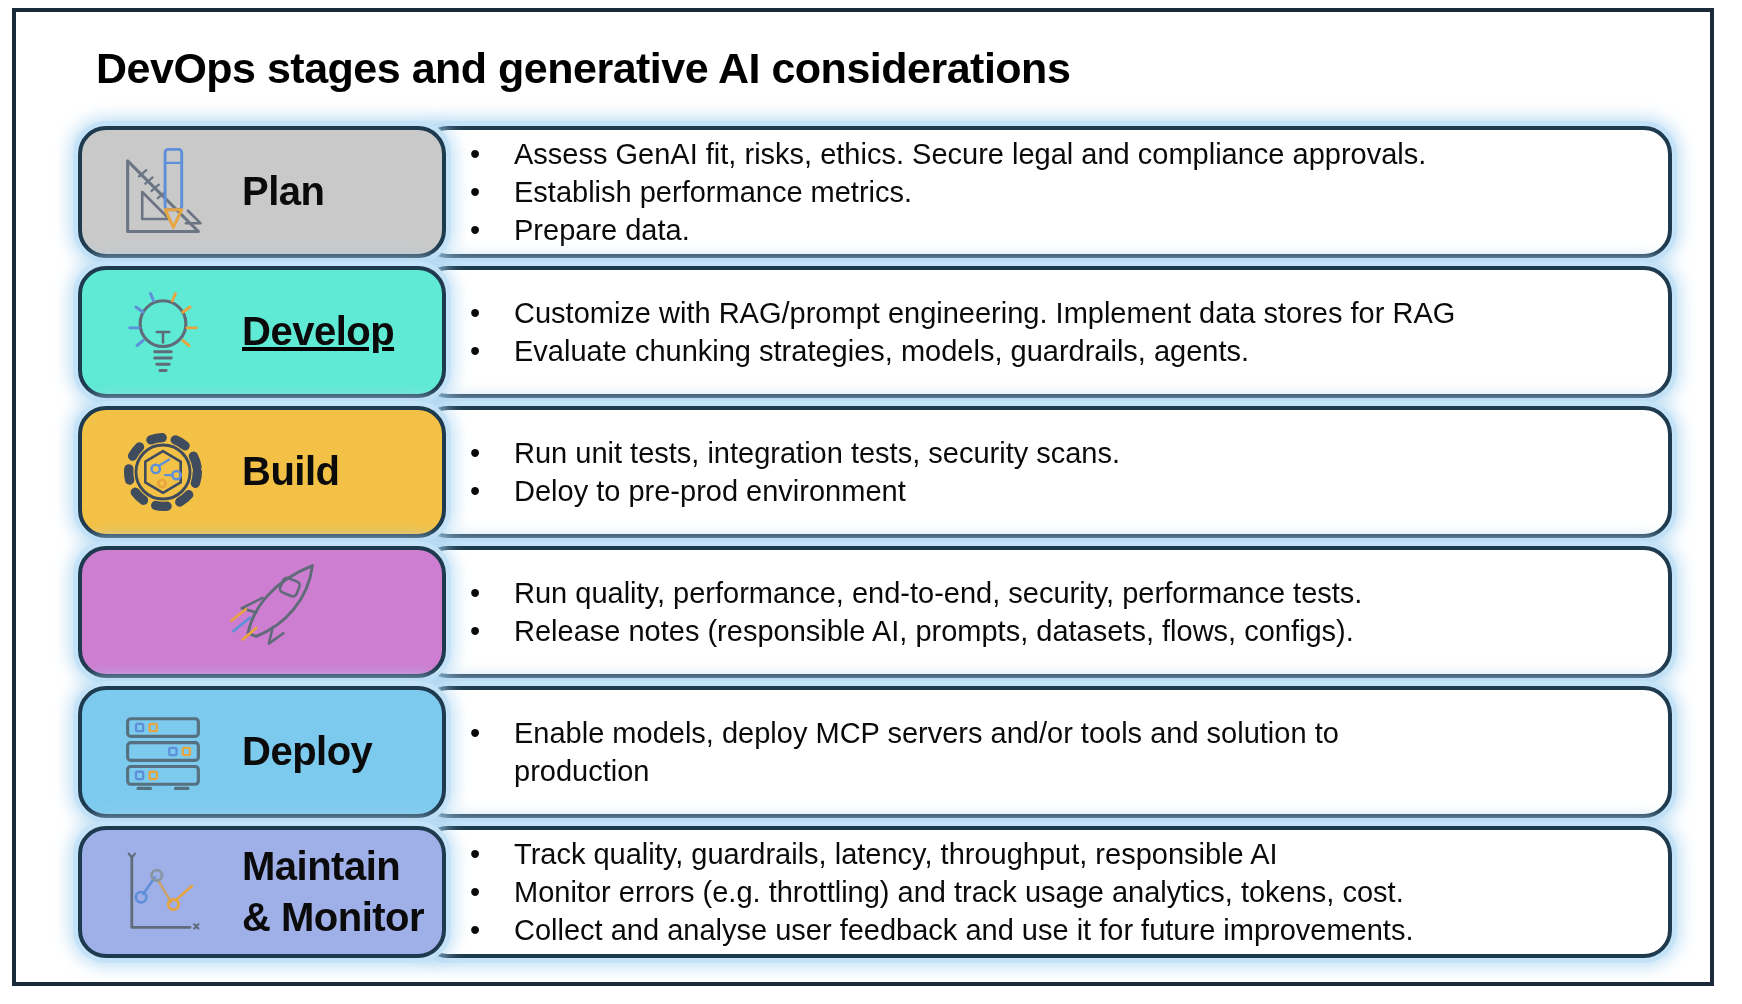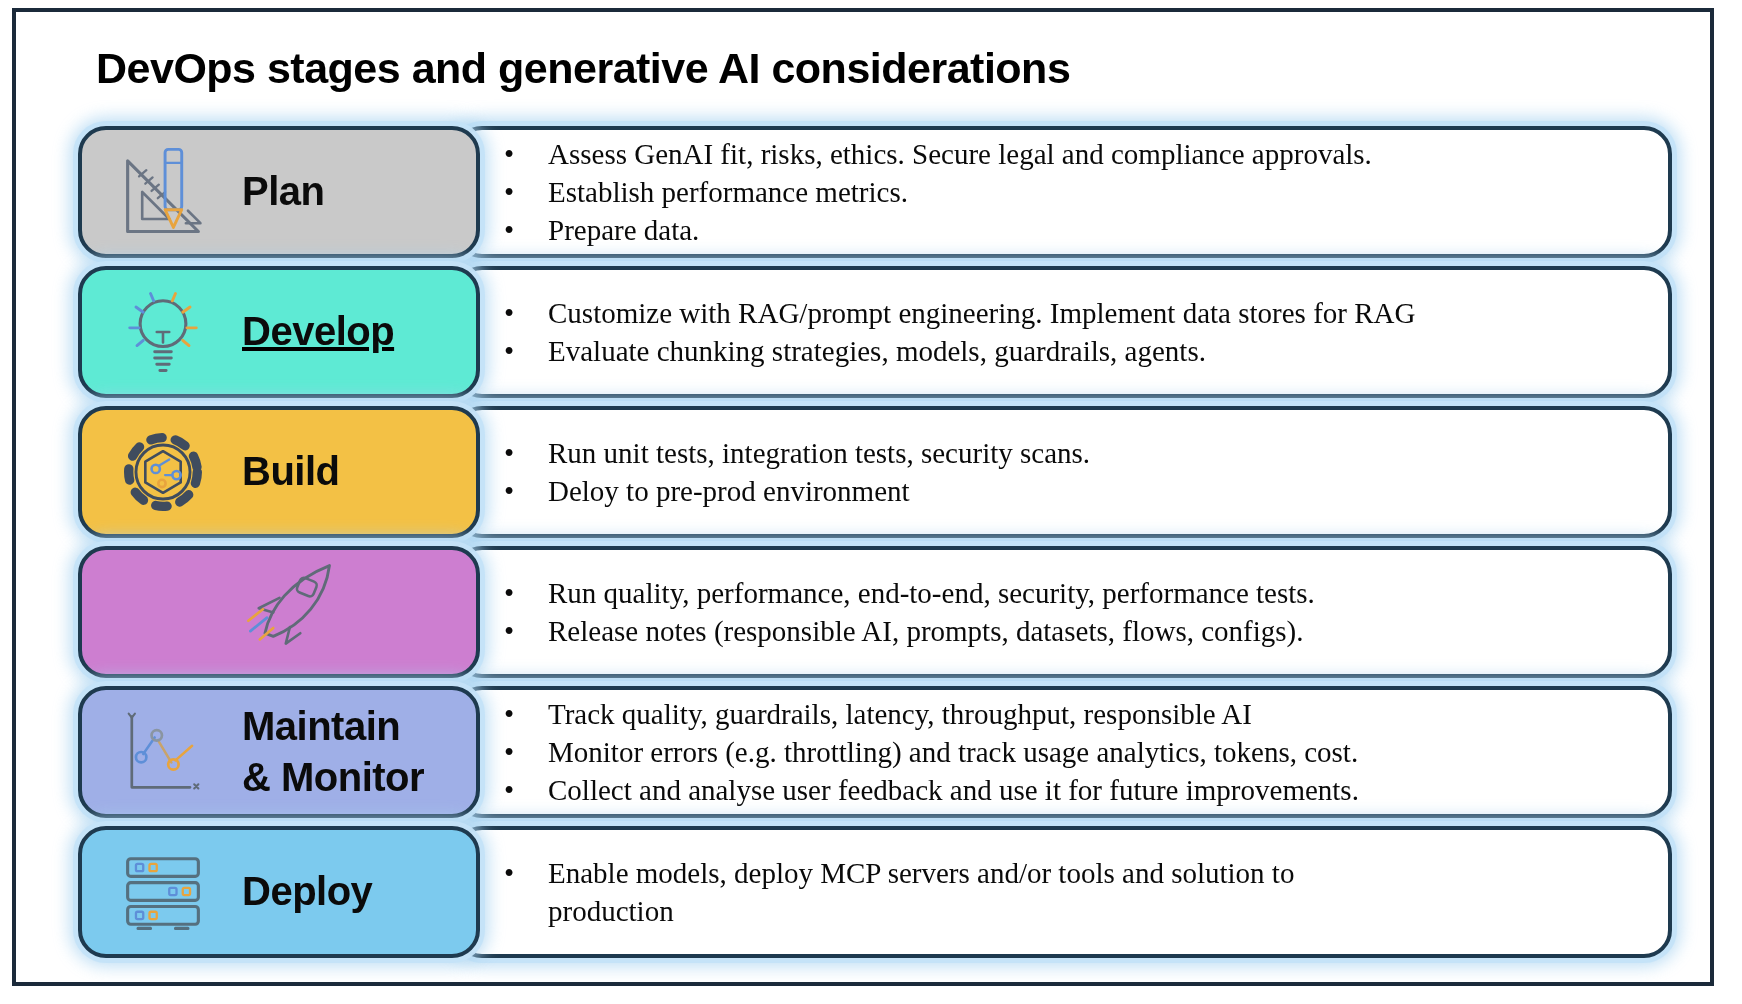--- a/index.html
+++ b/index.html
@@ -29,21 +29,21 @@
   .rows {
     position: absolute;
     left: 78px; top: 126px;
     width: 1594px;
     display: flex;
     flex-direction: column;
     gap: 8px;
   }
   .row { display: flex; height: 132px; }
   .stage-box {
-    width: 402px;
+    width: 368px;
     flex: none;
     margin-right: -26px;
     position: relative;
     z-index: 2;
     border: 4px solid #1e3a4f;
     border-radius: 28px;
     box-shadow: 0 0 0 5px rgba(196,227,248,0.95), 0 0 16px 9px rgba(173,214,242,0.75);
     display: flex;
     align-items: center;
     padding-left: 26px;
@@ -62,21 +62,20 @@
     position: relative;
     z-index: 1;
     background: #ffffff;
     border: 4px solid #1e3a4f;
     border-radius: 28px;
     box-shadow: 0 0 0 5px rgba(196,227,248,0.95), 0 0 16px 9px rgba(173,214,242,0.75);
     display: flex;
     flex-direction: column;
     justify-content: center;
     padding: 6px 24px 6px 44px;
-    font-family: Liberation Serif, serif;
   }
   ul.bullets { list-style: none; }
   ul.bullets li {
     position: relative;
     padding-left: 46px;
     font-size: 29px;
     line-height: 38px;
     color: #0a0a0a;
     white-space: pre-line;
   }
@@ -187,49 +186,20 @@
         </svg>
       </span>
       <span class="stage-label">
         <div>Test</div>
       </span>
     </div>
     <div class="content-box">
       <ul class="bullets">
         <li>Run quality, performance, end-to-end, security, performance tests.</li>
         <li>Release notes (responsible AI, prompts, datasets, flows, configs).</li>
-      </ul>
-    </div>
-  </div>
-
-  <div class="row">
-    <div class="stage-box" style="background-color: rgb(159, 175, 231);">
-      <span class="stage-icon">
-        <svg width="104" height="104" viewBox="0 0 100 100" fill="none" stroke-linecap="round" stroke-linejoin="round">
-          <path d="M20 16 V84 H76" stroke="#5f6b78" stroke-width="2.6"></path>
-          <path d="M17 13 L20 17 L23 13" stroke="#5f6b78" stroke-width="2"></path>
-          <path d="M80 81 L84 85 M84 81 L80 85" stroke="#5f6b78" stroke-width="2"></path>
-          <path d="M31 52 L42 36" stroke="#5e8fd8" stroke-width="2.4"></path>
-          <path d="M46 40 L58 60" stroke="#c9a36a" stroke-width="2.4"></path>
-          <path d="M62 58 L78 44" stroke="#e8a43e" stroke-width="2.4"></path>
-          <circle cx="29" cy="55" r="5" stroke="#5e8fd8" stroke-width="2.6"></circle>
-          <circle cx="44" cy="34" r="5" stroke="#8a95a1" stroke-width="2.6"></circle>
-          <circle cx="60" cy="62" r="5" stroke="#e8a43e" stroke-width="2.6"></circle>
-        </svg>
-      </span>
-      <span class="stage-label">
-        <div>Maintain</div>
-        <div>&amp; Monitor</div>
-      </span>
-    </div>
-    <div class="content-box">
-      <ul class="bullets">
-        <li>Track quality, guardrails, latency, throughput, responsible AI</li>
-        <li>Monitor errors (e.g. throttling) and track usage analytics, tokens, cost.</li>
-        <li>Collect and analyse user feedback and use it for future improvements.</li>
       </ul>
     </div>
   </div>
 
   <div class="row">
     <div class="stage-box" style="background-color: rgb(124, 202, 238);">
       <span class="stage-icon">
         <svg width="104" height="104" viewBox="0 0 100 100" fill="none" stroke-linecap="round" stroke-linejoin="round">
           <rect x="16" y="18" width="68" height="17" rx="3" stroke="#55707f" stroke-width="3"></rect>
           <rect x="16" y="41" width="68" height="17" rx="3" stroke="#55707f" stroke-width="3"></rect>
@@ -248,13 +218,42 @@
       </span>
     </div>
     <div class="content-box">
       <ul class="bullets">
         <li>Enable models, deploy MCP servers and/or tools and solution to
 production</li>
       </ul>
     </div>
   </div>
 
+  <div class="row">
+    <div class="stage-box" style="background-color: rgb(159, 175, 231);">
+      <span class="stage-icon">
+        <svg width="104" height="104" viewBox="0 0 100 100" fill="none" stroke-linecap="round" stroke-linejoin="round">
+          <path d="M20 16 V84 H76" stroke="#5f6b78" stroke-width="2.6"></path>
+          <path d="M17 13 L20 17 L23 13" stroke="#5f6b78" stroke-width="2"></path>
+          <path d="M80 81 L84 85 M84 81 L80 85" stroke="#5f6b78" stroke-width="2"></path>
+          <path d="M31 52 L42 36" stroke="#5e8fd8" stroke-width="2.4"></path>
+          <path d="M46 40 L58 60" stroke="#c9a36a" stroke-width="2.4"></path>
+          <path d="M62 58 L78 44" stroke="#e8a43e" stroke-width="2.4"></path>
+          <circle cx="29" cy="55" r="5" stroke="#5e8fd8" stroke-width="2.6"></circle>
+          <circle cx="44" cy="34" r="5" stroke="#8a95a1" stroke-width="2.6"></circle>
+          <circle cx="60" cy="62" r="5" stroke="#e8a43e" stroke-width="2.6"></circle>
+        </svg>
+      </span>
+      <span class="stage-label">
+        <div>Maintain</div>
+        <div>&amp; Monitor</div>
+      </span>
+    </div>
+    <div class="content-box">
+      <ul class="bullets">
+        <li>Track quality, guardrails, latency, throughput, responsible AI</li>
+        <li>Monitor errors (e.g. throttling) and track usage analytics, tokens, cost.</li>
+        <li>Collect and analyse user feedback and use it for future improvements.</li>
+      </ul>
+    </div>
+  </div>
+
 </div>
 
 </body></html>

